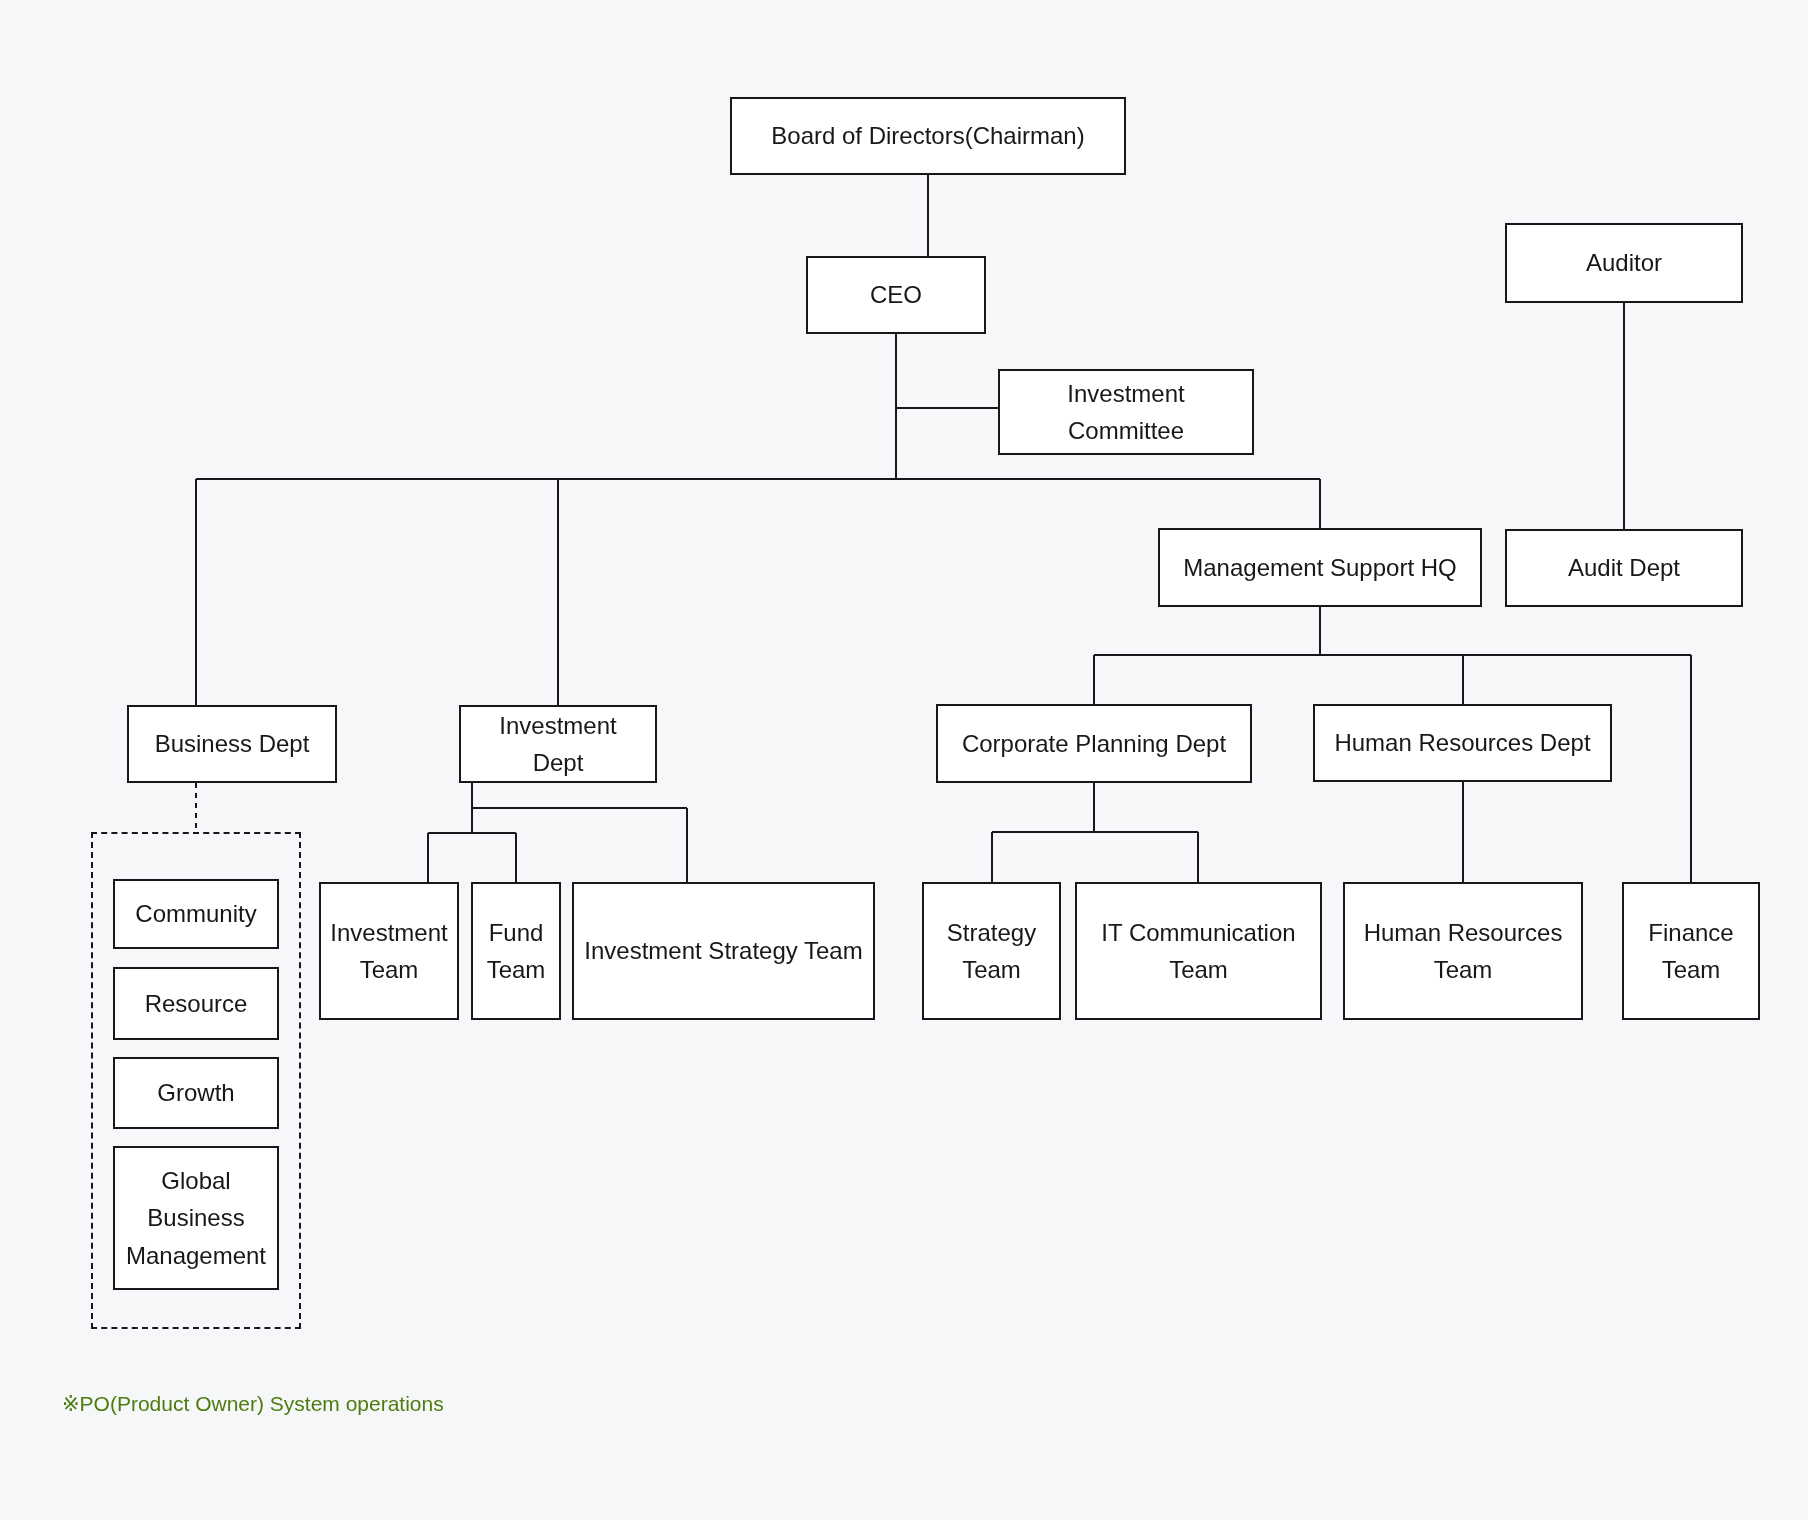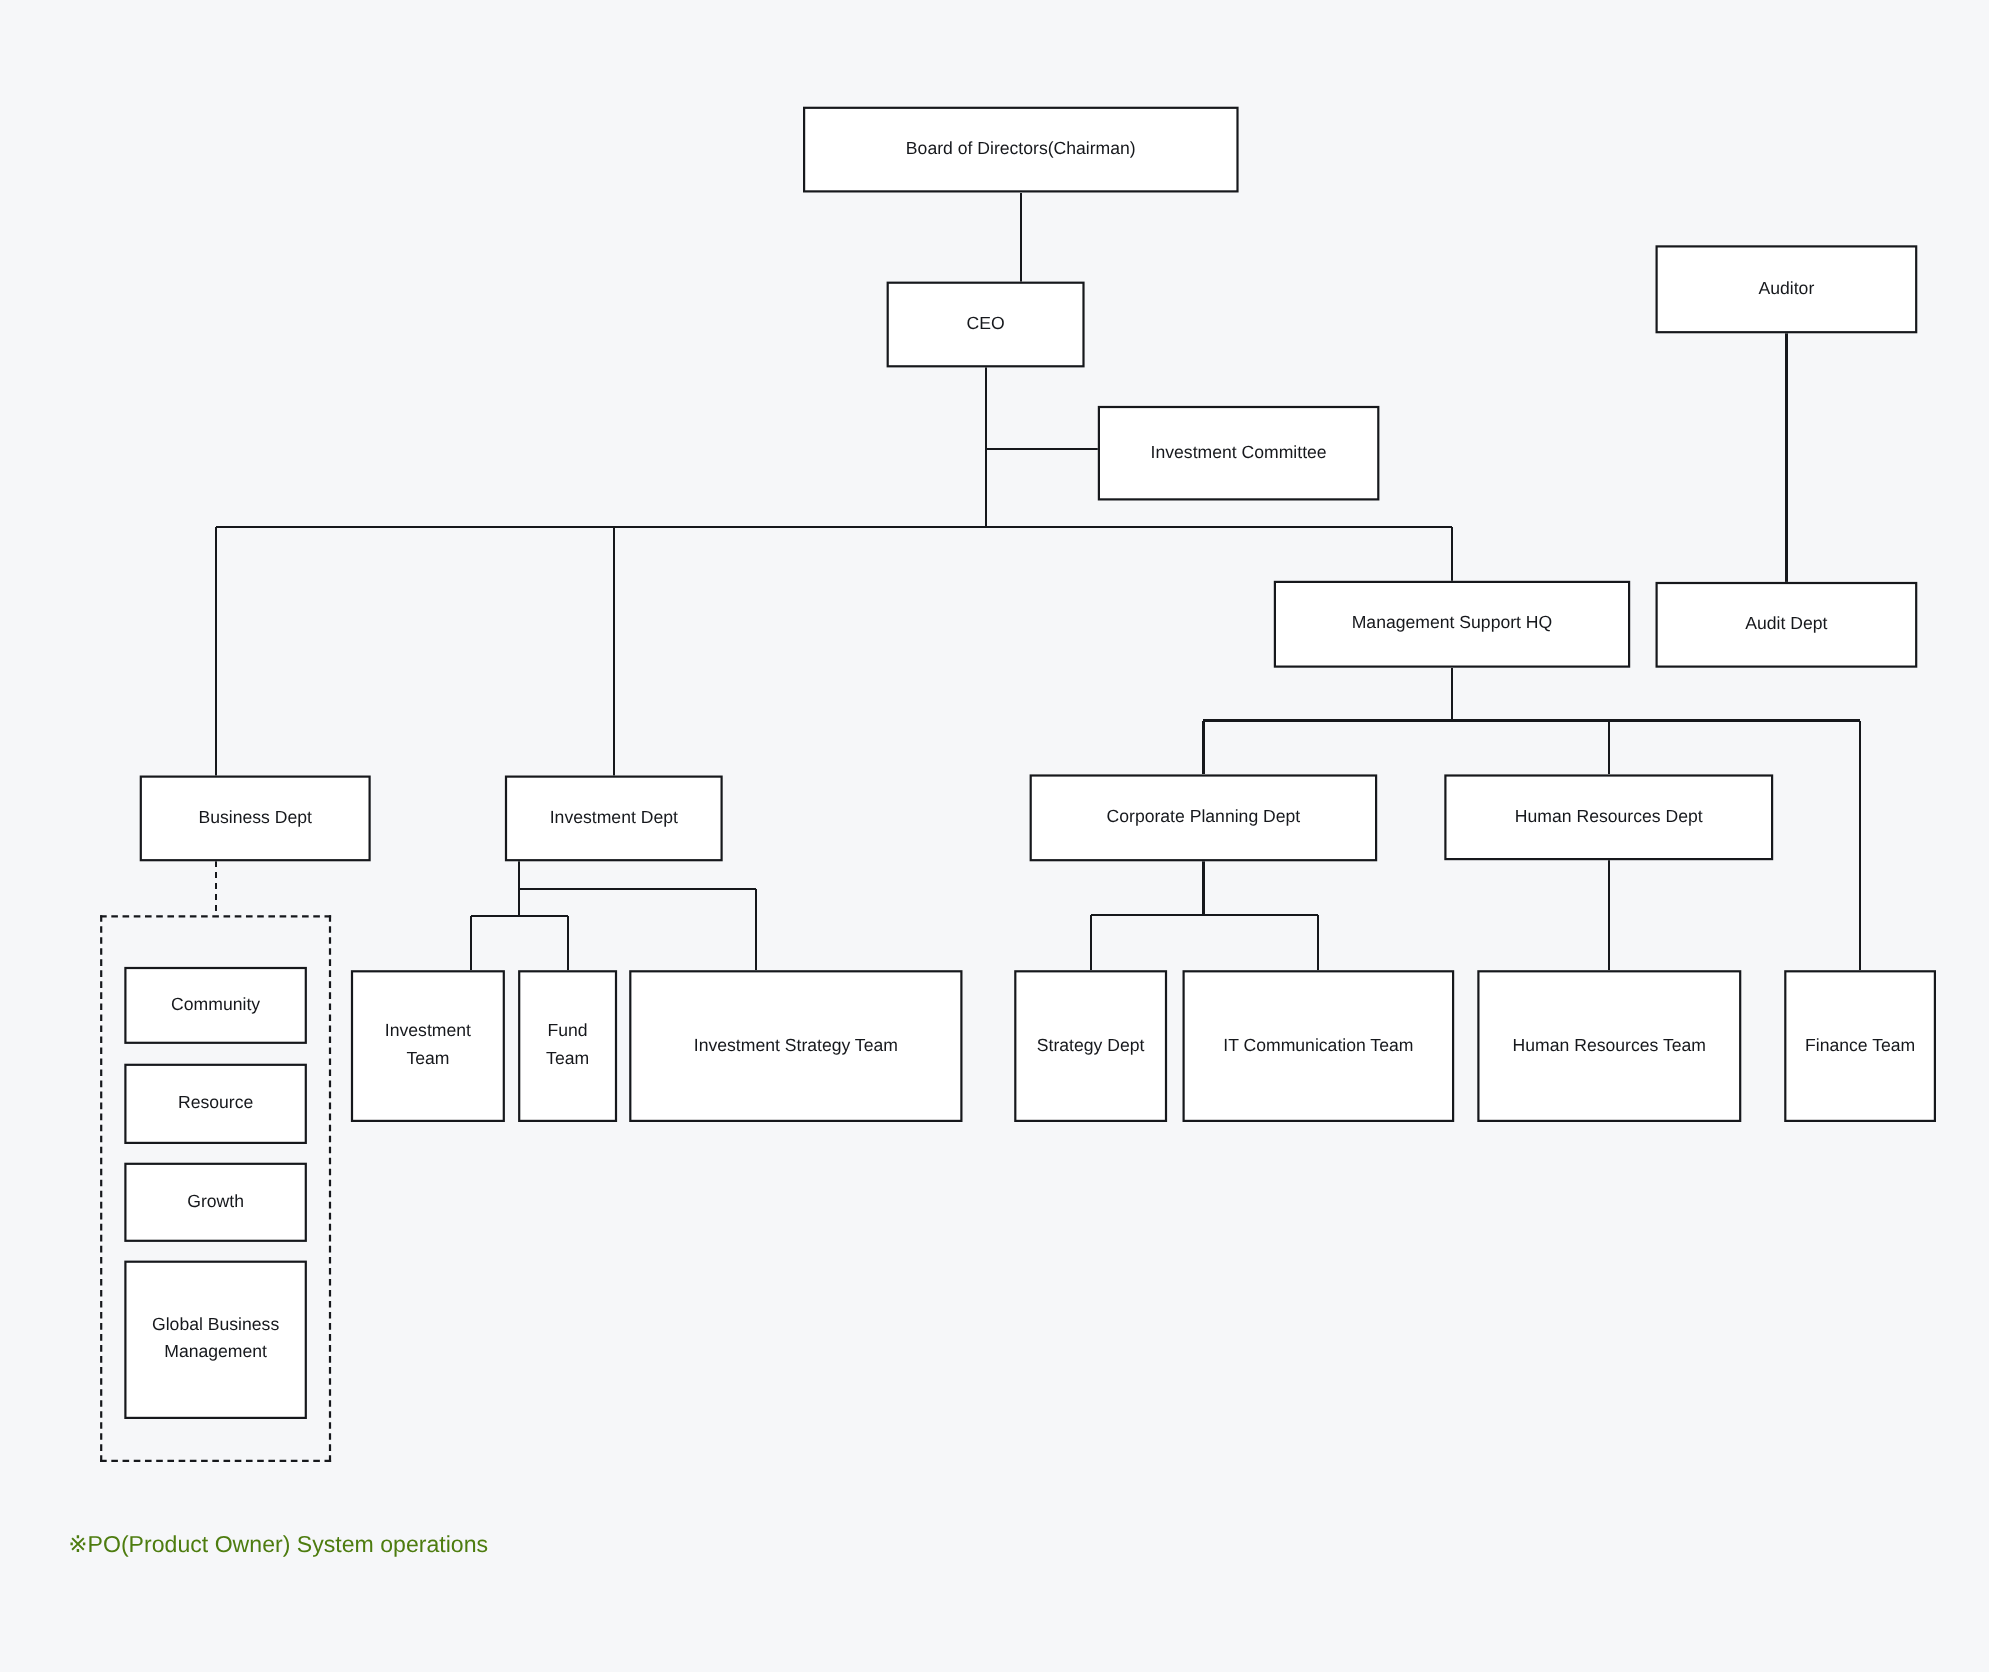--- a/index.html
+++ b/index.html
@@ -26,21 +26,21 @@
 
   .node {
     position: absolute;
     box-sizing: border-box;
     background: #ffffff;
     border: 2px solid #16181c;
     display: flex;
     align-items: center;
     justify-content: center;
     text-align: center;
-    font-size: 16px;
+    font-size: 24px;
     line-height: 1.55;
     padding: 4px 10px;
   }
   .group-dashed {
     position: absolute;
     box-sizing: border-box;
     border: 2px dashed #16181c;
     background: transparent;
   }
   .footnote {
@@ -135,19 +135,19 @@
 
   <div class="group-dashed" id="g-biz"></div>
   <div class="node" id="n-community">Community</div>
   <div class="node" id="n-resource">Resource</div>
   <div class="node" id="n-growth">Growth</div>
   <div class="node" id="n-gbd">Global Business Management</div>
 
   <div class="node" id="n-invteam">Investment Team</div>
   <div class="node" id="n-fund">Fund Team</div>
   <div class="node" id="n-ist">Investment Strategy Team</div>
-  <div class="node" id="n-strat">Strategy Dept</div>
+  <div class="node" id="n-strat">Strategy Team</div>
   <div class="node" id="n-itcom">IT Communication Team</div>
   <div class="node" id="n-hrteam">Human Resources Team</div>
   <div class="node" id="n-finance">Finance Team</div>
 
   <div class="footnote">※PO(Product Owner) System operations</div>
 </div>
 
 </body></html>

